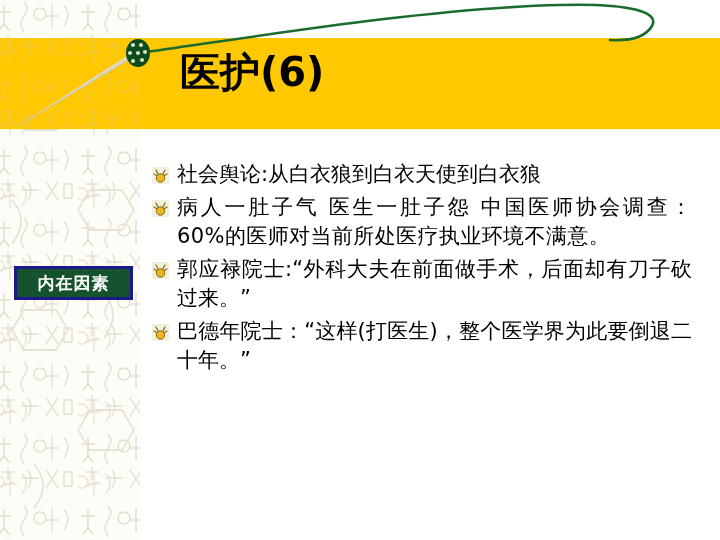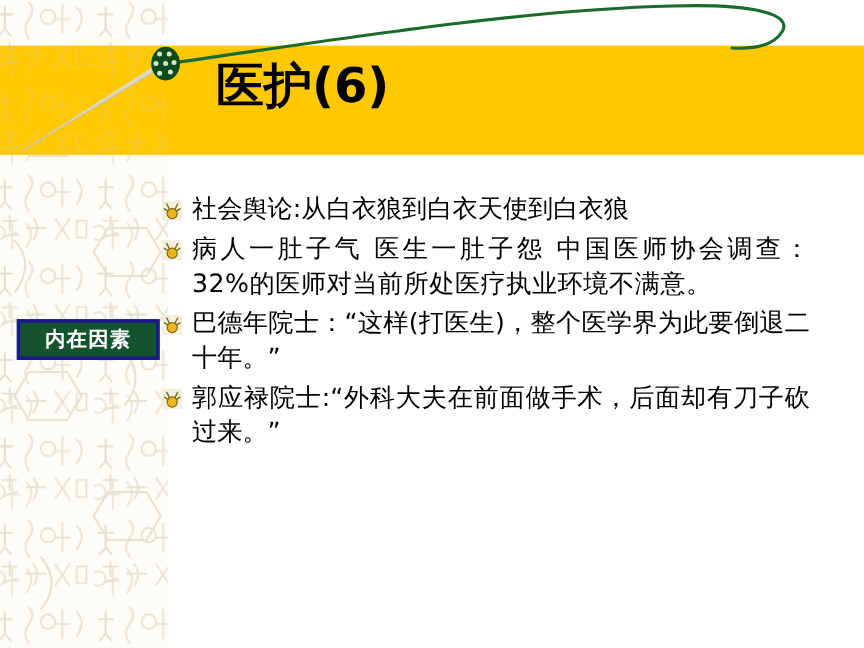--- a/index.html
+++ b/index.html
@@ -114,21 +114,21 @@
     font-size: 17px;
     font-weight: bold;
     color: #ffffff;
     letter-spacing: 1px;
     line-height: 1;
   }
 
   
   #body-list {
     position: absolute;
-    left: 135px;
+    left: 152px;
     top: 160px;
     width: 540px;
   }
   .bullet-row {
     display: flex;
     align-items: flex-start;
     margin-bottom: 4px;
   }
   .bullet-icon {
     flex: 0 0 auto;
@@ -231,36 +231,36 @@
       </svg>
       <div class="bullet-text">社会舆论:从白衣狼到白衣天使到白衣狼</div>
     </div>
 
     <div class="bullet-row">
       <svg class="bullet-icon" viewBox="0 0 17 17" xmlns="http://www.w3.org/2000/svg">
         <rect x="0" y="0" width="17" height="17" fill="#f2f0dd"></rect>
         <path d="M4 3 L7 9 M13 3 L10 9 M2 7 L7 10 M15 7 L10 10" stroke="#7a6a18" stroke-width="1.2" fill="none" stroke-linecap="round"></path>
         <circle cx="8.5" cy="11" r="4.2" fill="#f0b41e" stroke="#7a6a18" stroke-width="1"></circle>
       </svg>
-      <div class="bullet-text loose">病人一肚子气 医生一肚子怨 中国医师协会调查： 32%的医师对当前所处医疗执业环境不满意。</div>
+      <div class="bullet-text loose">病人一肚子气 医生一肚子怨 中国医师协会调查： 60%的医师对当前所处医疗执业环境不满意。</div>
+    </div>
+
+    <div class="bullet-row">
+      <svg class="bullet-icon" viewBox="0 0 17 17" xmlns="http://www.w3.org/2000/svg">
+        <rect x="0" y="0" width="17" height="17" fill="#f2f0dd"></rect>
+        <path d="M4 3 L7 9 M13 3 L10 9 M2 7 L7 10 M15 7 L10 10" stroke="#7a6a18" stroke-width="1.2" fill="none" stroke-linecap="round"></path>
+        <circle cx="8.5" cy="11" r="4.2" fill="#f0b41e" stroke="#7a6a18" stroke-width="1"></circle>
+      </svg>
+      <div class="bullet-text">郭应禄院士:“外科大夫在前面做手术，后面却有刀子砍过来。”</div>
     </div>
 
     <div class="bullet-row">
       <svg class="bullet-icon" viewBox="0 0 17 17" xmlns="http://www.w3.org/2000/svg">
         <rect x="0" y="0" width="17" height="17" fill="#f2f0dd"></rect>
         <path d="M4 3 L7 9 M13 3 L10 9 M2 7 L7 10 M15 7 L10 10" stroke="#7a6a18" stroke-width="1.2" fill="none" stroke-linecap="round"></path>
         <circle cx="8.5" cy="11" r="4.2" fill="#f0b41e" stroke="#7a6a18" stroke-width="1"></circle>
       </svg>
       <div class="bullet-text">巴德年院士：“这样(打医生)，整个医学界为此要倒退二十年。”</div>
     </div>
 
-    <div class="bullet-row">
-      <svg class="bullet-icon" viewBox="0 0 17 17" xmlns="http://www.w3.org/2000/svg">
-        <rect x="0" y="0" width="17" height="17" fill="#f2f0dd"></rect>
-        <path d="M4 3 L7 9 M13 3 L10 9 M2 7 L7 10 M15 7 L10 10" stroke="#7a6a18" stroke-width="1.2" fill="none" stroke-linecap="round"></path>
-        <circle cx="8.5" cy="11" r="4.2" fill="#f0b41e" stroke="#7a6a18" stroke-width="1"></circle>
-      </svg>
-      <div class="bullet-text">郭应禄院士:“外科大夫在前面做手术，后面却有刀子砍过来。”</div>
-    </div>
-
   </div>
 
 </div>
 
 </body></html>

